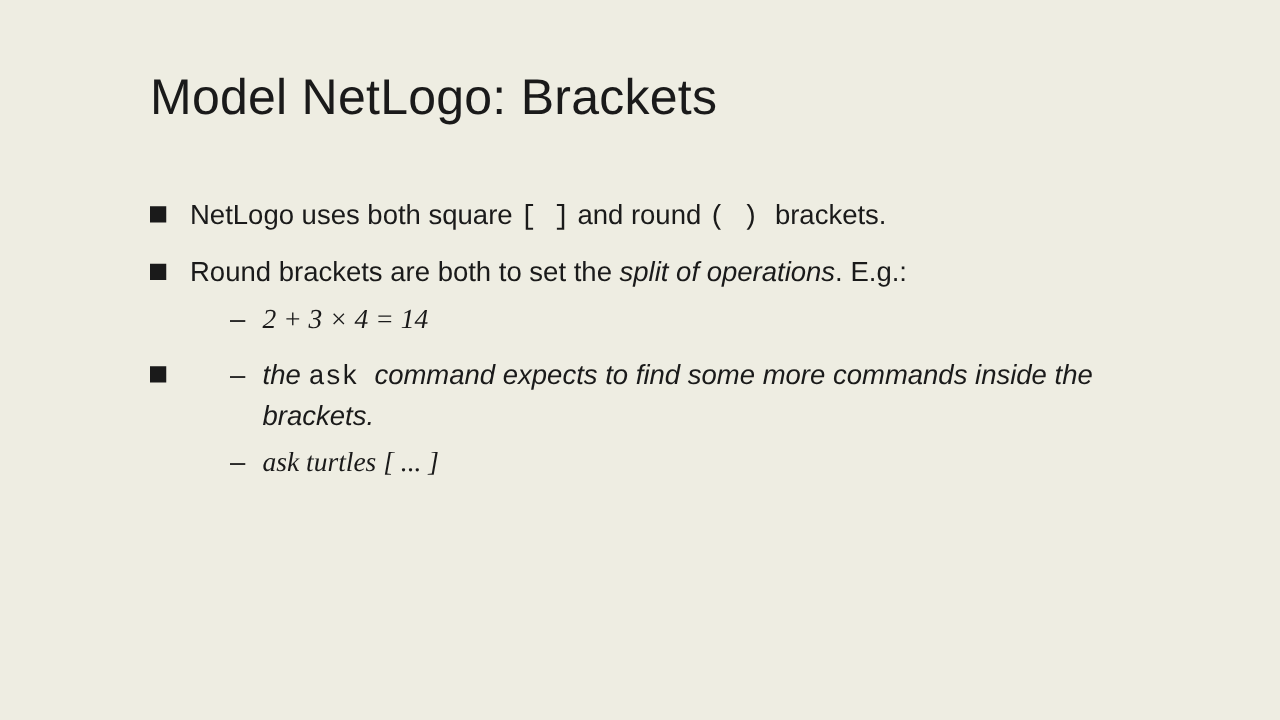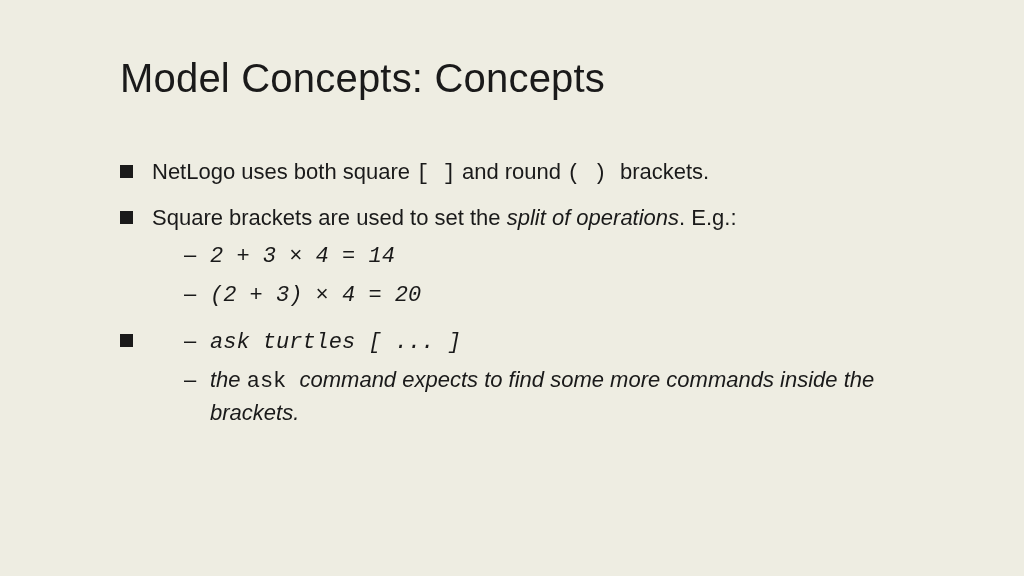--- a/index.html
+++ b/index.html
@@ -53,45 +53,44 @@
       position: absolute;
       left: 32px;
       top: 0;
       font-size: 22px;
     }
     .mono {
       font-family: "Courier New", Courier, monospace;
     }
     .ital { font-style: italic; }
     .monoital {
-      font-family: Liberation Mono, monospace;
+      font-family: Liberation Serif, serif;
       font-style: italic;
     }
   </style>
 </head>
 <body>
 
-<h1 class="title">Model Concepts: Concepts</h1>
+<h1 class="title">Model NetLogo: Brackets</h1>
 
 <ul class="top">
 
   <li>
     <span>NetLogo uses both square </span><span class="mono">[ ]</span><span> and round </span><span class="mono">( ) </span><span> brackets.</span>
   </li>
 
   <li>
-    <span>Square brackets are used to set the </span><span class="ital">split of operations</span><span>. E.g.:</span>
+    <span>Round brackets are both to set the </span><span class="ital">split of operations</span><span>. E.g.:</span>
     <ul class="sub">
       <li><span class="monoital"> 2 + 3  × 4 = 14</span></li>
-      <li><span class="monoital">(2 + 3) × 4 = 20</span></li>
     </ul>
   </li>
 
   <li>
     <ul class="sub">
-      <li><span class="monoital">ask turtles [ ... ]</span></li>
       <li>
         <span class="ital">the </span><span class="mono">ask </span><span class="ital"> command expects to find some more commands inside the brackets.</span>
       </li>
+      <li><span class="monoital">ask turtles [ ... ]</span></li>
     </ul>
   </li>
 
 </ul>
 
 </body></html>

